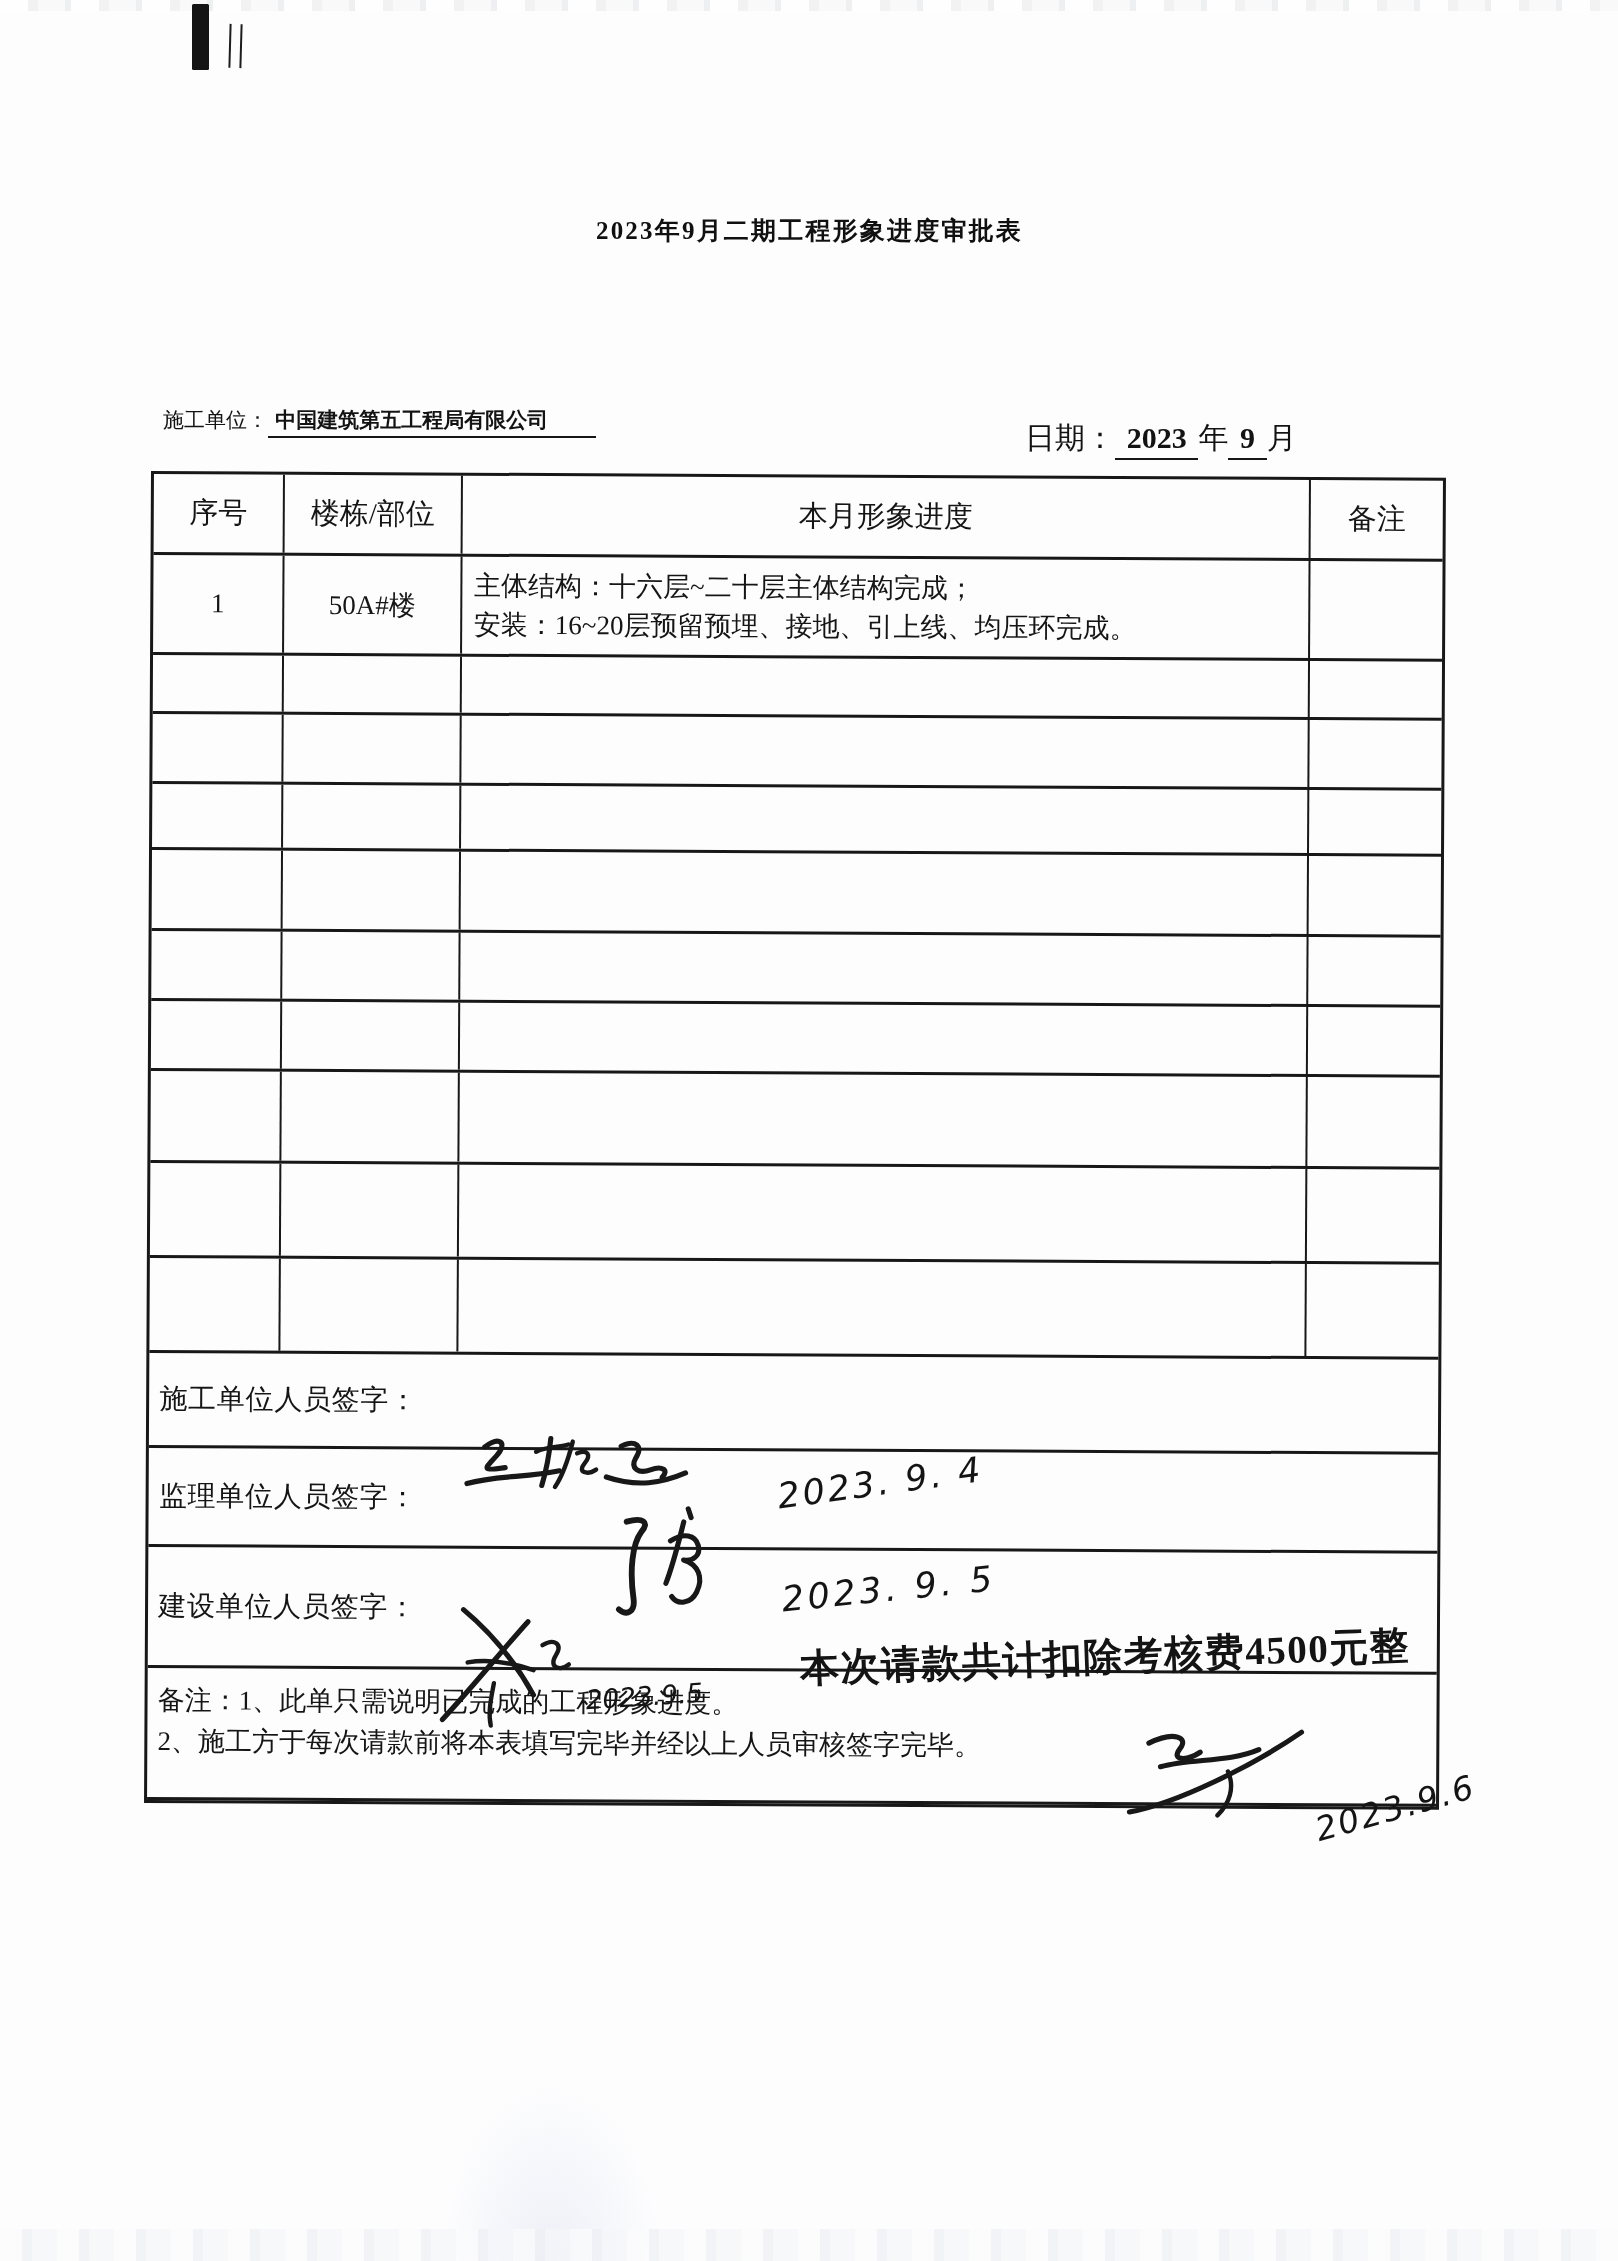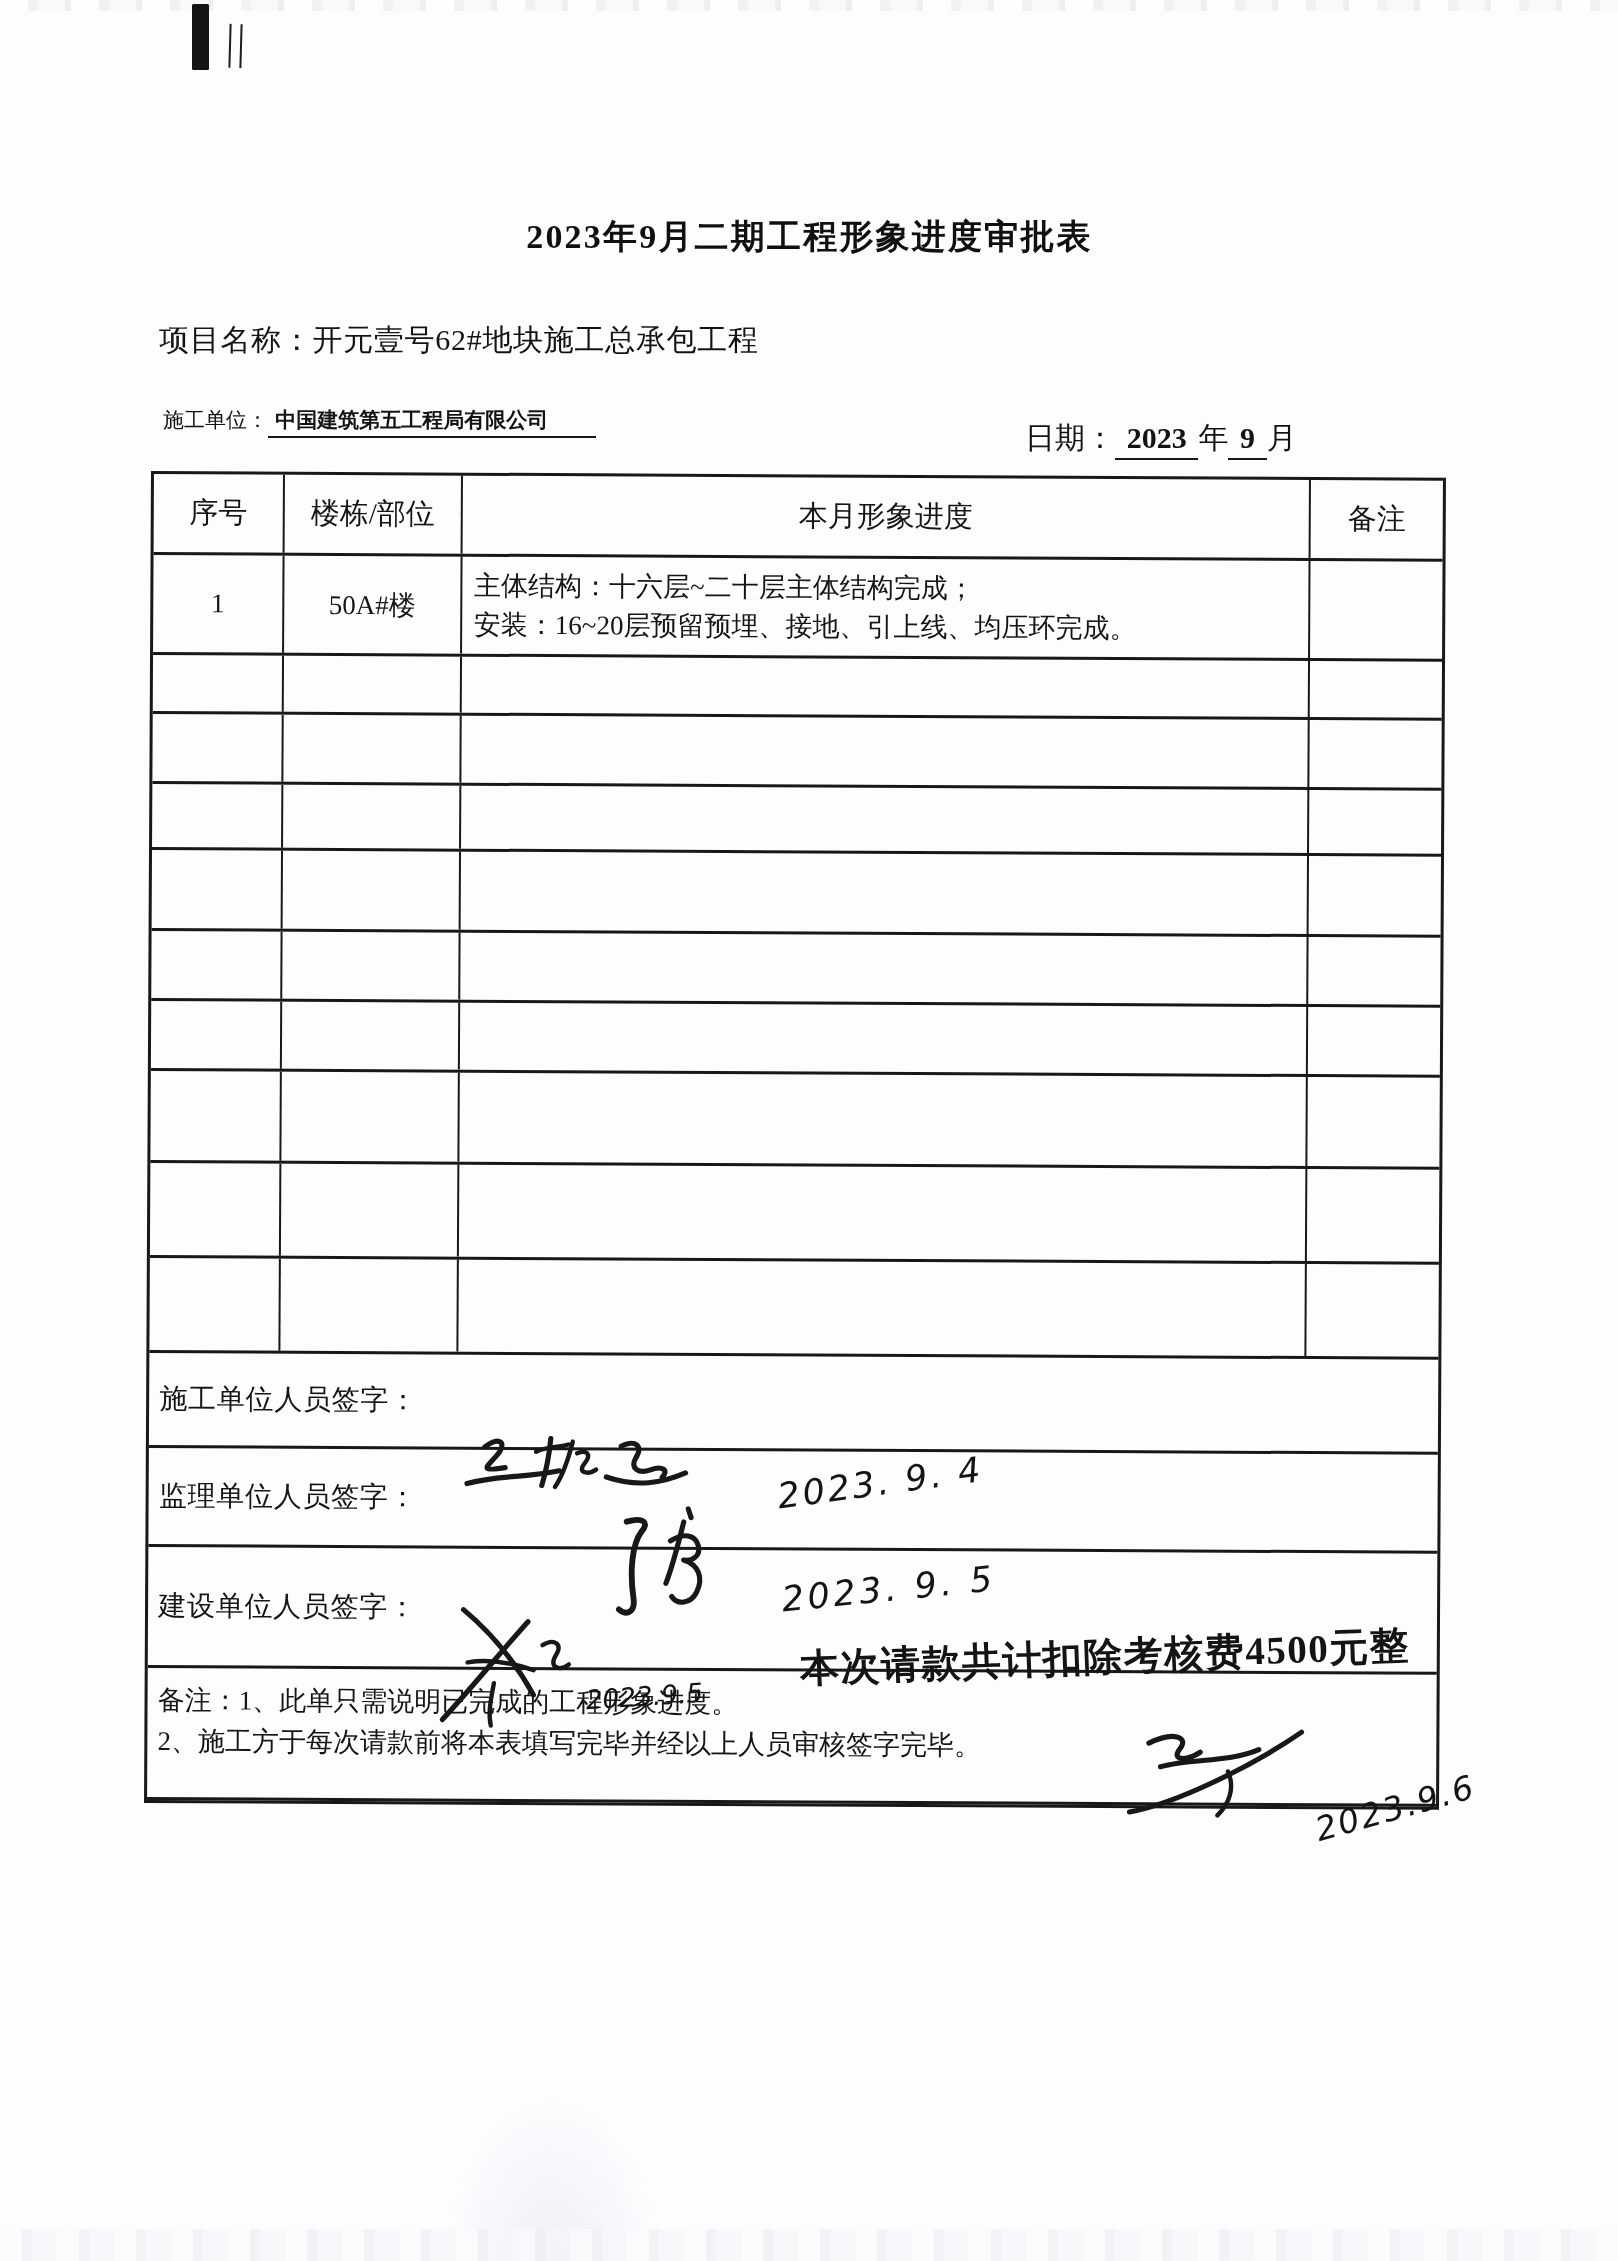--- a/index.html
+++ b/index.html
@@ -16,21 +16,21 @@
     background:repeating-linear-gradient(90deg,#fff 0 28px,#e9e9e9 28px 38px,#f6f6f6 38px 65px,#e2e4e7 65px 71px);}
   .scan-bottom{position:absolute;bottom:0;left:0;right:0;height:32px;opacity:.7;
     background:repeating-linear-gradient(90deg,#fbfbfc 0 22px,#edeff4 22px 32px,#f5f6f9 32px 57px);}
   .scan-smudge{position:absolute;left:441px;bottom:0;width:220px;height:176px;
     background:radial-gradient(ellipse at 50% 100%,rgba(150,170,210,.16),transparent 70%);}
   .mark-a{position:absolute;left:192px;top:3.7px;width:17px;height:66px;background:#141414;border-radius:1.5px;}
   .mark-b{position:absolute;left:229px;top:24px;width:8.8px;height:44px;
     border-left:2.9px solid #1d1d1d;border-right:2.9px solid #1d1d1d;transform:rotate(1.6deg);}
 
   .title{position:absolute;top:214px;left:0;width:100%;text-align:center;
-    font-size:34px;font-weight:bold;letter-spacing:2.2px;color:#101010;}
+    font-size:25px;font-weight:bold;letter-spacing:2.2px;color:#101010;}
 
   .project-line{position:absolute;left:159px;top:320px;font-size:30px;letter-spacing:0.7px;color:#131313;}
   .contractor-line{position:absolute;left:163px;top:406px;font-size:21px;color:#131313;}
   .u-company{border-bottom:2.9px solid #161616;padding:0 48px 4.4px 7.3px;font-weight:600;}
   .date-line{position:absolute;left:1025px;top:418px;font-size:30px;color:#131313;}
   .u-val{border-bottom:2.9px solid #161616;padding:0 11.7px 4.4px 11.7px;font-weight:600;}
 
   
   .form-table{position:absolute;left:151px;top:471px;width:1289px;
     border:3.7px solid #181818;transform:rotate(0.3deg);transform-origin:0 0;}
@@ -68,21 +68,20 @@
 <body>
 
 <div class="sheet">
 
   <div class="scan-top"></div>
   <div class="mark-a"></div>
   <div class="mark-b"></div>
 
   <div class="title">2023年9月二期工程形象进度审批表</div>
 
-  <div class="project-line"><span>项目名称：</span><span>开元壹号62#地块施工总承包工程</span></div>
 
   <div class="contractor-line"><span>施工单位：</span><span class="u-company">中国建筑第五工程局有限公司</span></div>
 
   <div class="date-line"><span>日期：</span><span class="u-val">2023</span><span>年</span><span class="u-val">9</span><span>月</span></div>
 
   <div class="form-table">
 
     <div class="t-row row-header">
       <div class="cell c-seq">序号</div>
       <div class="cell c-building">楼栋/部位</div>

